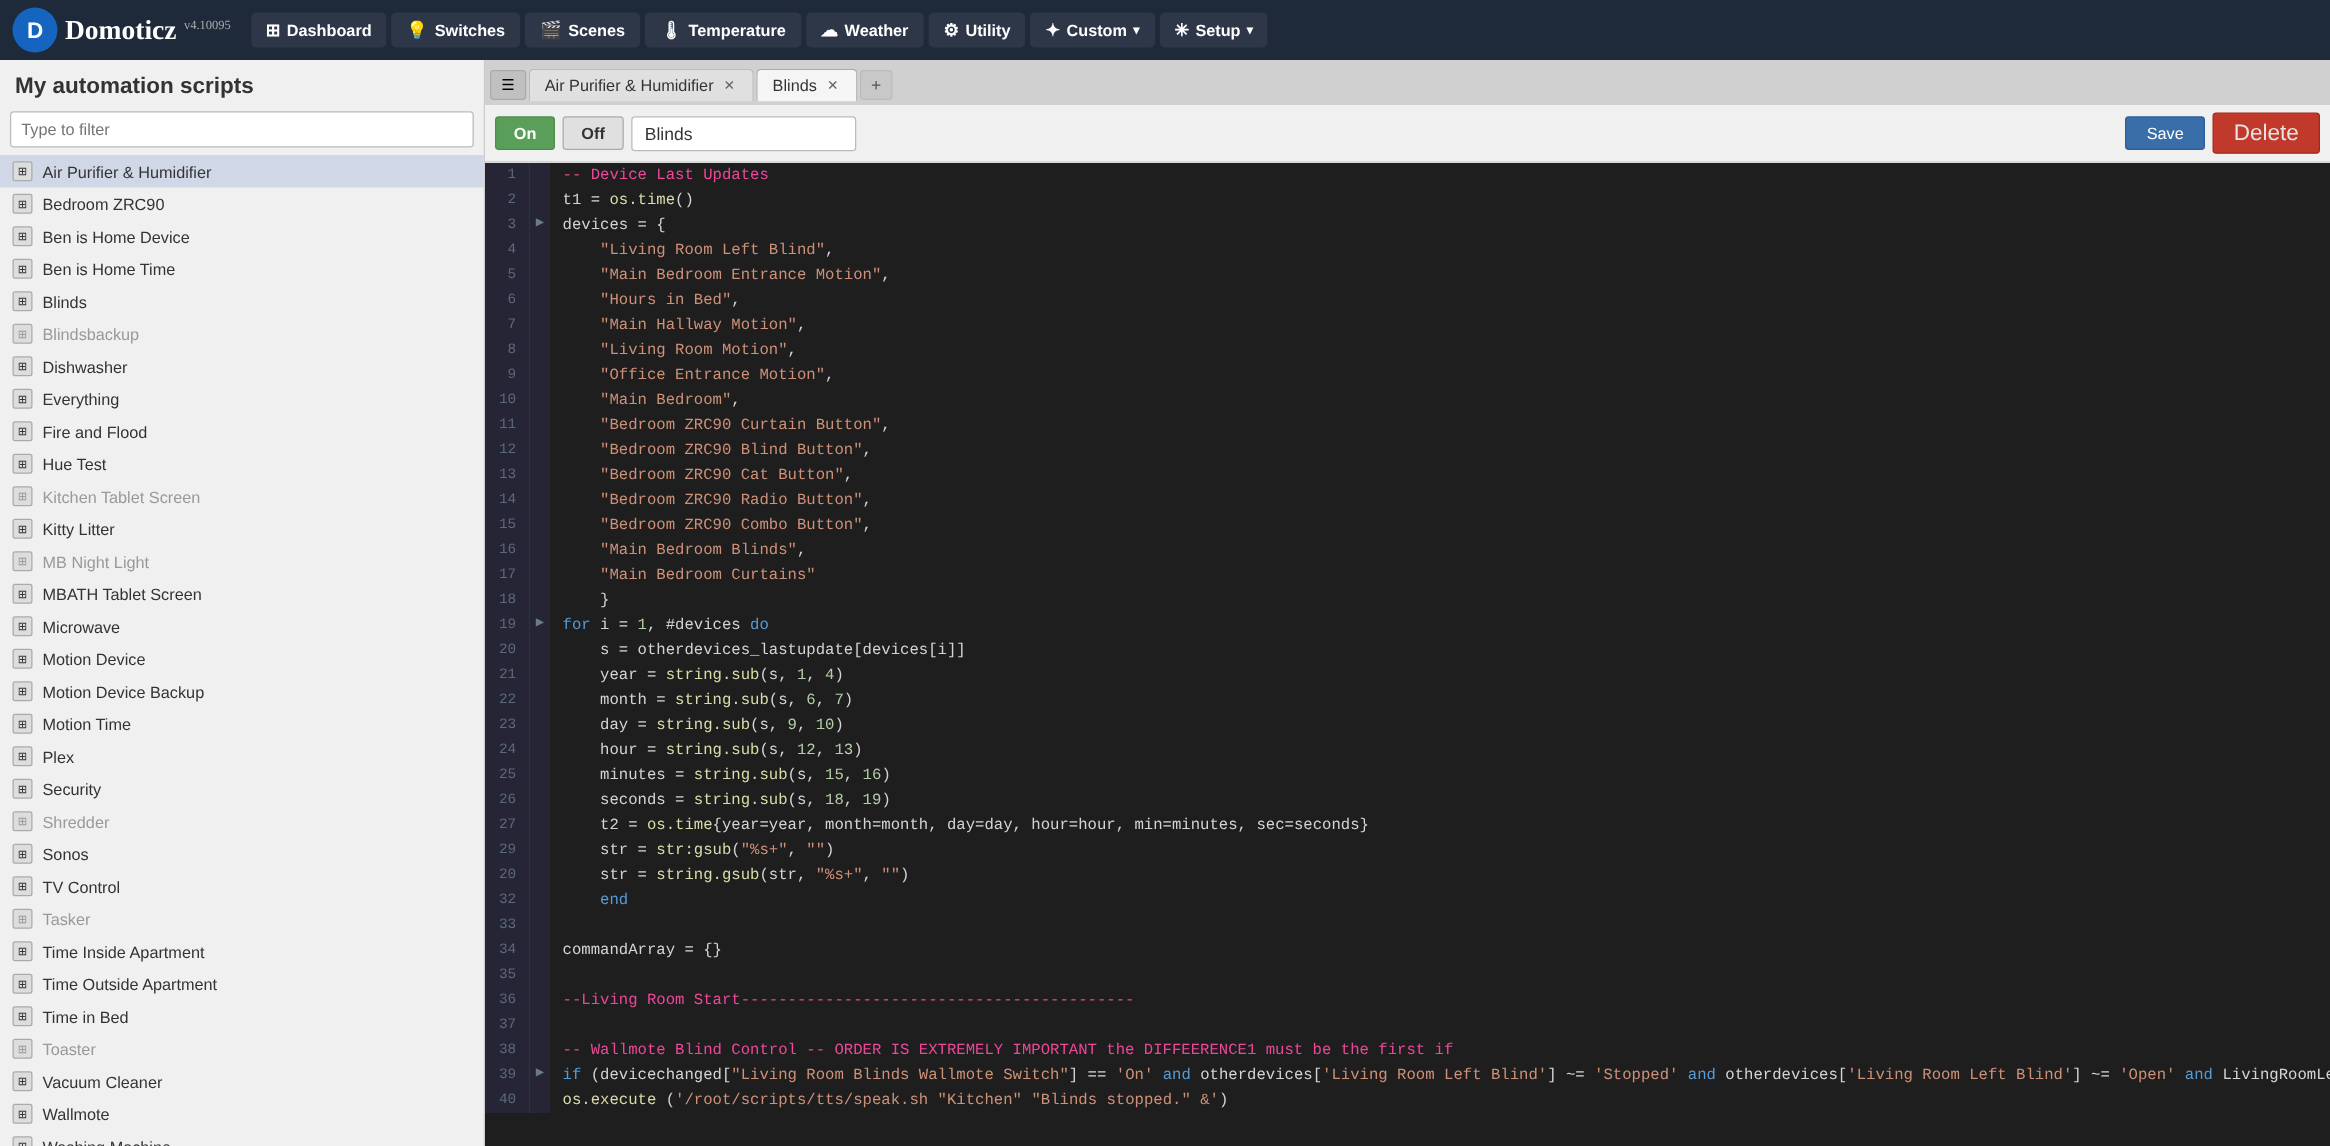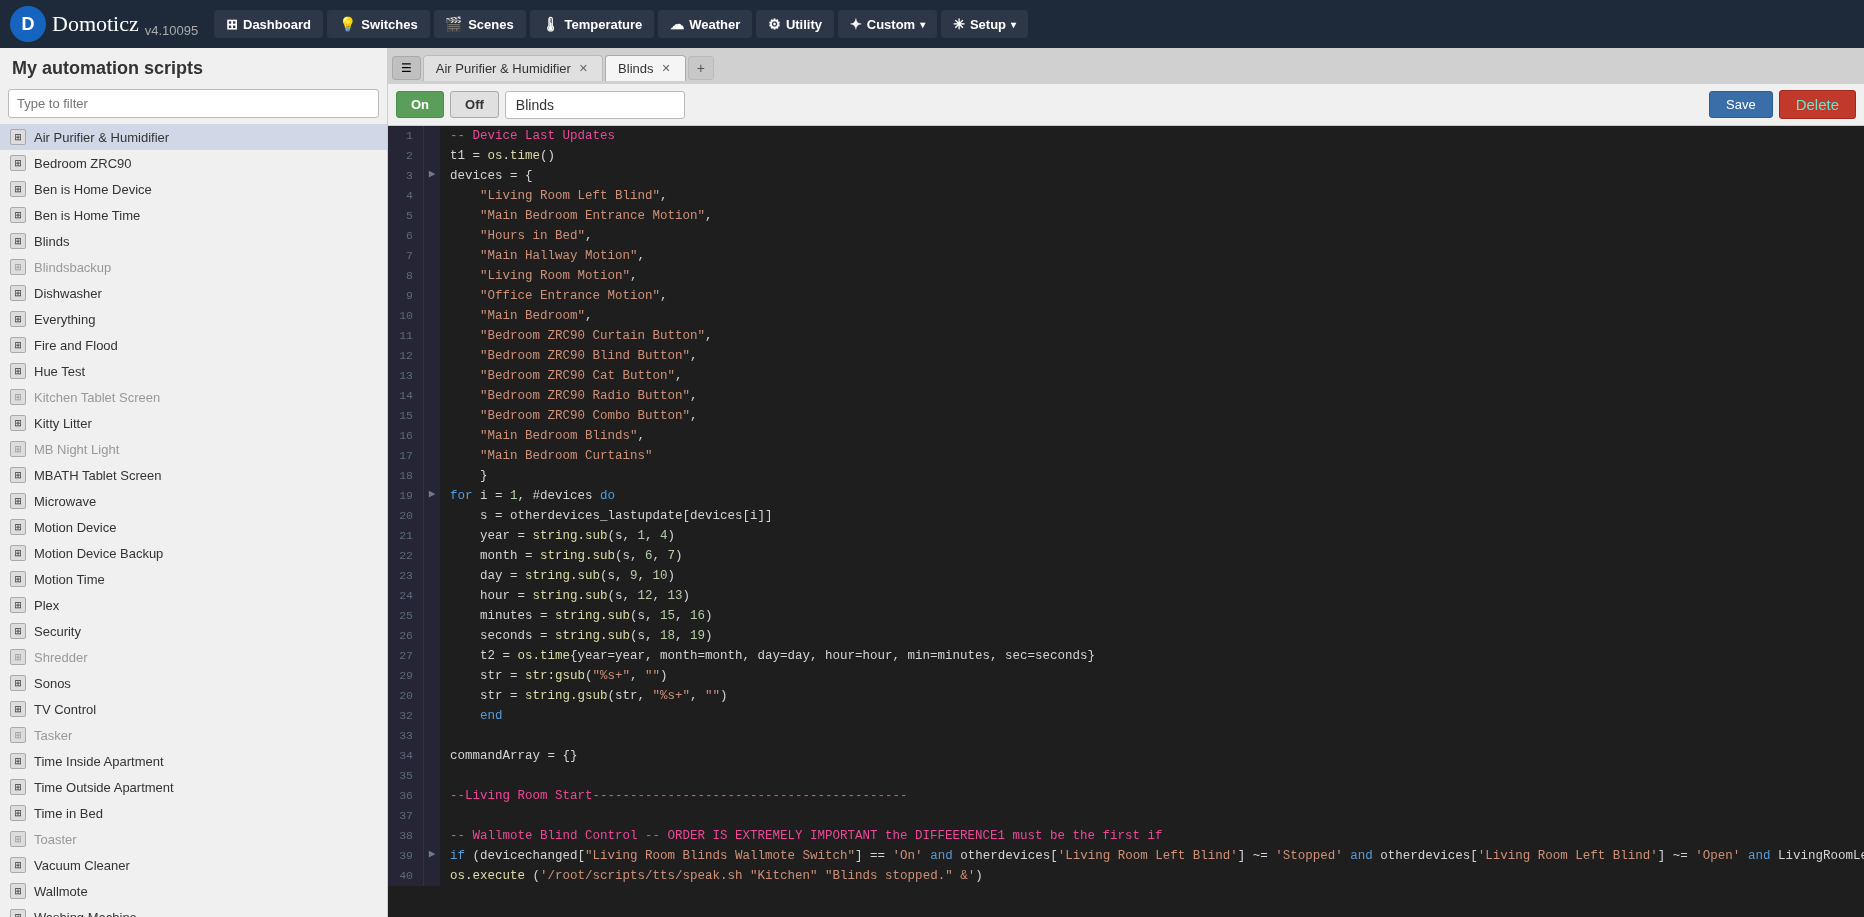--- a/index.html
+++ b/index.html
@@ -23,28 +23,29 @@
     #logo-icon {
       width: 36px; height: 36px;
       background: #1565c0;
       border-radius: 50%;
       display: flex; align-items: center; justify-content: center;
       color: white; font-size: 18px; font-weight: bold;
     }
     #logo-text {
       color: white;
       font-size: 22px;
-      font-weight: normal;
+      font-weight: bold;
       font-family: Georgia, serif;
     }
     #logo-version {
       color: #aaa;
-      font-size: 13px;
+      font-size: 10px;
       align-self: flex-end;
-      margin-bottom: 4px;
+      margin-bottom: 16px;
+      font-family: Liberation Serif, serif;
     }
     .nav-btn {
       display: flex;
       align-items: center;
       gap: 5px;
       padding: 6px 12px;
       border: none;
       border-radius: 4px;
       cursor: pointer;
       font-size: 13px;
@@ -206,25 +207,25 @@
       background: #3a6ea8;
       color: white;
       border: 1px solid #2a5e98;
       border-radius: 3px;
       cursor: pointer;
       font-size: 13px;
     }
     #delete-btn {
       padding: 5px 16px;
       background: #c0392b;
-      color: #5eead4;
+      color: #e5e5e5;
       border: 1px solid #a0291b;
       border-radius: 3px;
       cursor: pointer;
-      font-size: 15px;
+      font-size: 18px;
     }
 
     
     #code-area {
       flex: 1;
       overflow: auto;
       background: #1e1e1e;
       font-family: 'Courier New', monospace;
       font-size: 12.5px;
       padding: 0;

